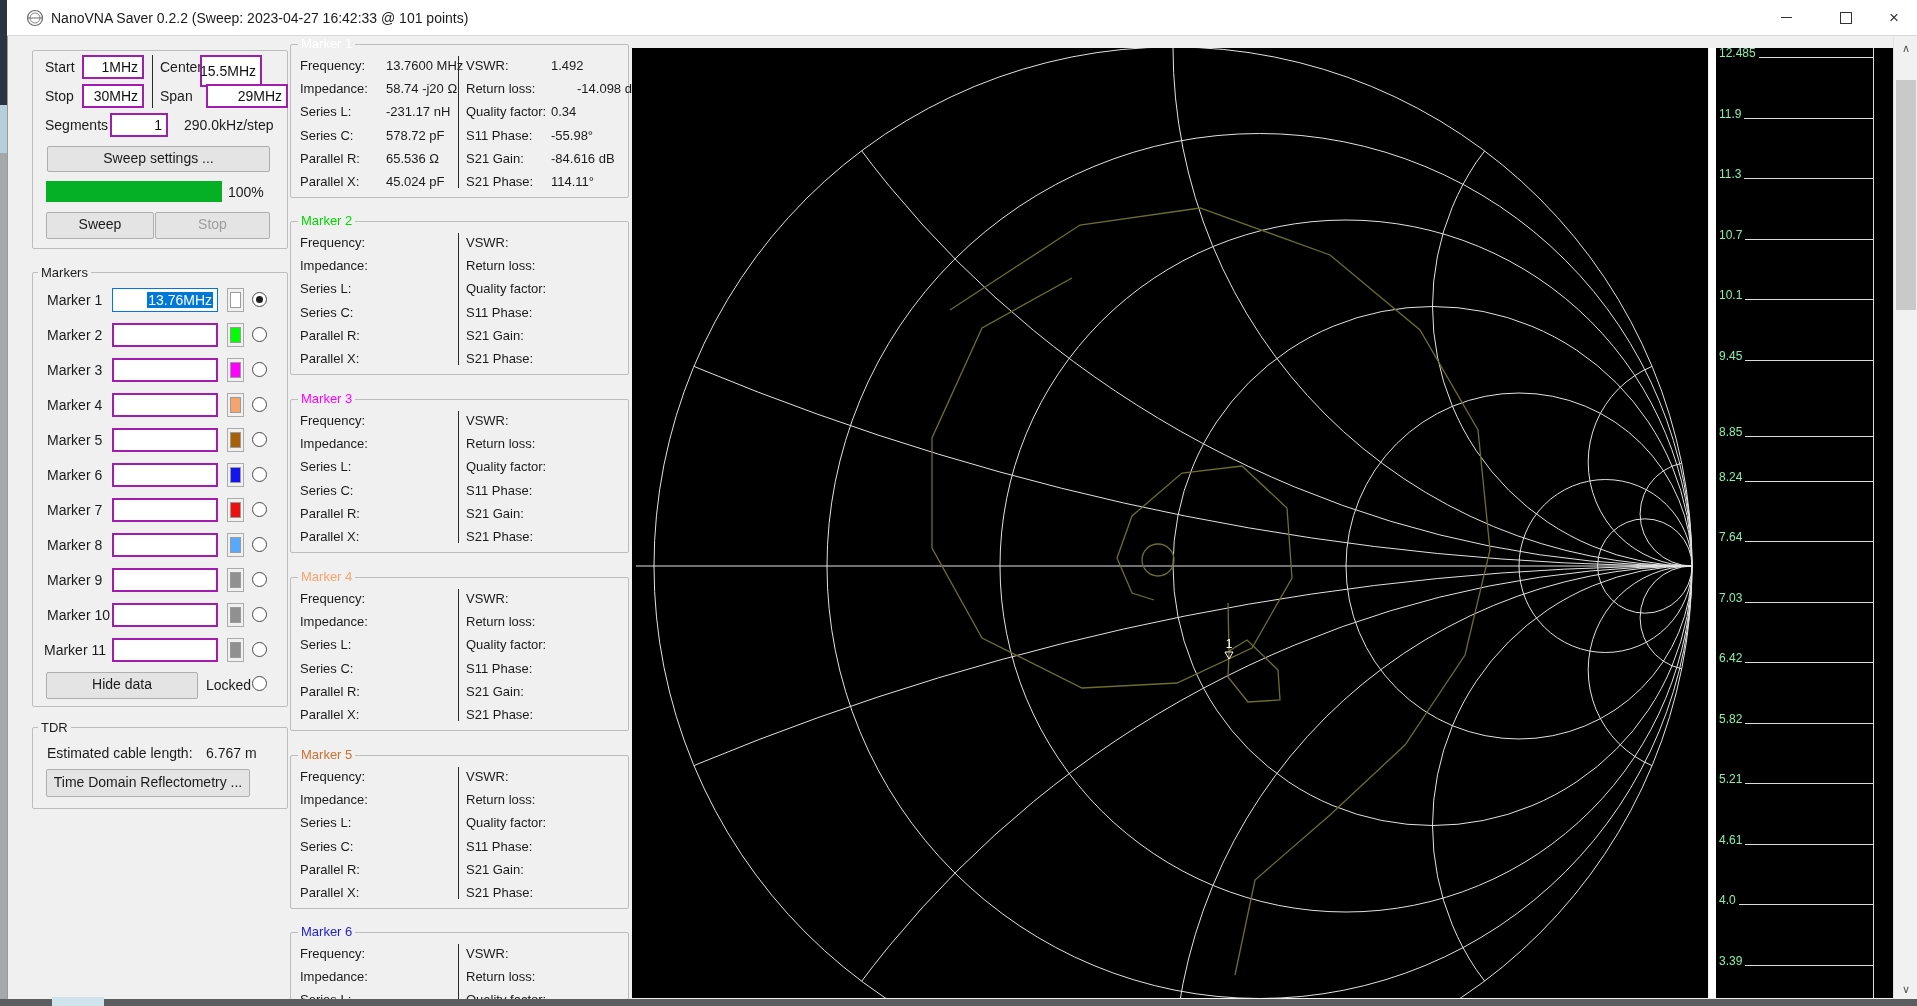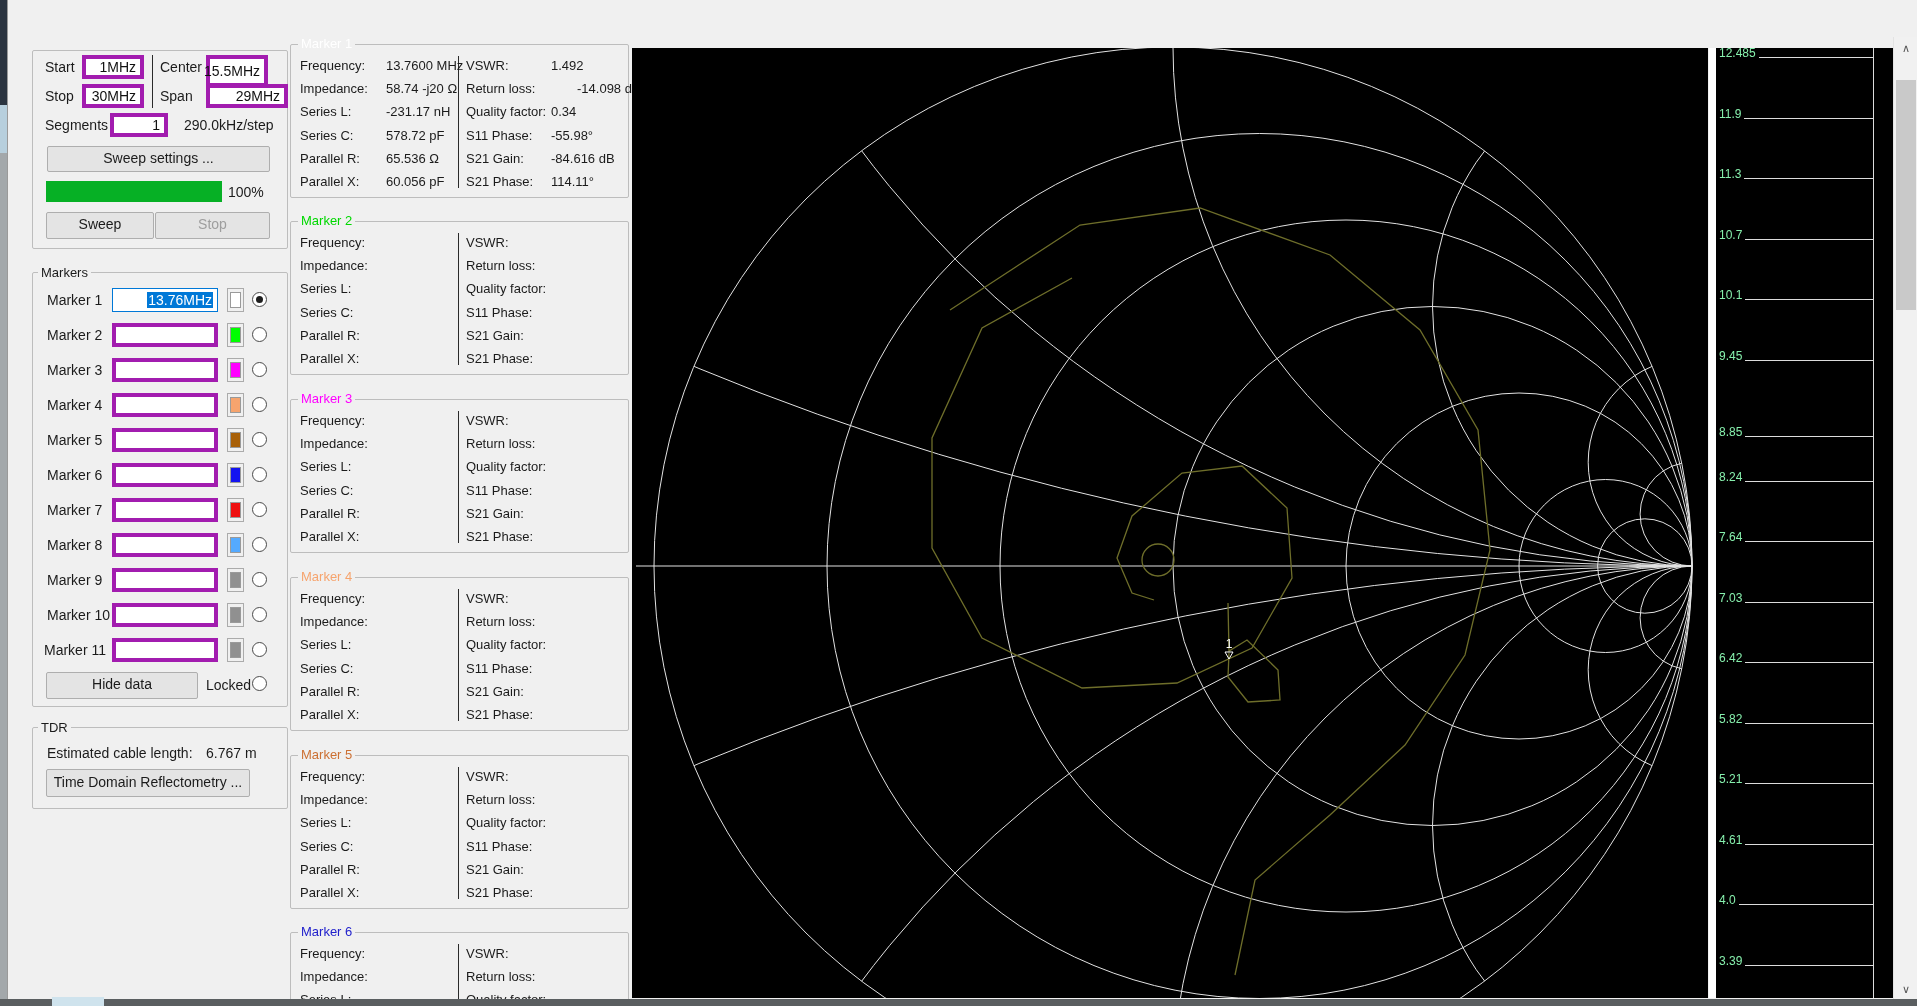--- a/index.html
+++ b/index.html
@@ -4,21 +4,21 @@
 <style>
   html,body{margin:0;padding:0;background:#222;font-family:"Liberation Sans",sans-serif;}
   #app{position:relative;width:1917px;height:1006px;background:#f0f0f0;overflow:hidden;}
   .abs{position:absolute;}
   .t14{font-size:14px;color:#1b1b1b;white-space:nowrap;line-height:17px;}
   .t13{font-size:13px;color:#1b1b1b;white-space:nowrap;line-height:16px;}
   .gbox{border:1px solid #bdbdbd;border-radius:2px;background:transparent;}
   .btn{background:#e4e4e4;border:1px solid #aeaeae;border-radius:2px;font-size:14px;color:#1b1b1b;
        text-align:center;white-space:nowrap;overflow:hidden;cursor:default;}
   .btn.disabled{color:#9e9e9e;}
-  .input{background:#fff;border:4px solid #a21caf;display:flex;align-items:center;justify-content:flex-end;
+  .input{background:#fff;border:2px solid #a21caf;display:flex;align-items:center;justify-content:flex-end;
          font-size:14px;color:#111;padding:0 4px;box-sizing:border-box;}
   .input.focus{border:1px solid #0078d7;}
   .sel{background:#0078d7;color:#fff;padding:0 1px;}
   .radio{width:15px;height:15px;border:1px solid #4a4a4a;border-radius:50%;background:#fff;
          display:flex;align-items:center;justify-content:center;box-sizing:border-box;}
   .radio i{width:7px;height:7px;border-radius:50%;background:#1d1d1d;display:block;}
   .swatch{width:17px;height:24px;background:#f0f0f0;border:1px solid #ababab;display:flex;align-items:center;
           justify-content:center;box-sizing:border-box;}
   .swatch i{width:11px;height:16px;display:block;border:1px solid #9a9a9a;box-sizing:border-box;}
   .vline{width:1px;background:#2a2a2a;}
@@ -32,28 +32,45 @@
   .sbtn{width:24px;height:20px;display:flex;align-items:center;justify-content:center;color:#555;font-size:11px;}
 </style>
 </head>
 <body>
 
 <div id="app">
     <div class="abs" style="left:0;top:0;width:7px;height:105px;background:#2b3440"></div>
     <div class="abs" style="left:0;top:105px;width:7px;height:48px;background:#b7cfdd"></div>
     <div class="abs" style="left:0;top:153px;width:7px;height:853px;background:#a3a8ab"></div>
     <div class="abs" style="left:7px;top:0;width:1px;height:1006px;background:#9a9a9a"></div>
+    <div class="abs titlebar">
+  <svg class="abs" style="left:19px;top:9px" width="18" height="18" viewBox="0 0 18 18">
+    <circle cx="9" cy="9" r="7.5" fill="none" stroke="#6a6a6a" stroke-width="1.2"></circle>
+    <line x1="1.5" y1="9" x2="16.5" y2="9" stroke="#6a6a6a" stroke-width="1"></line>
+    <path d="M 4,9 A 5,5 0 0 1 14,9 M 4,9 A 5,5 0 0 0 14,9" fill="none" stroke="#6a6a6a" stroke-width="0.8"></path>
+  </svg>
+  <span class="abs title-text">NanoVNA Saver 0.2.2 (Sweep: 2023-04-27 16:42:33 @ 101 points)</span>
+  <div class="abs wbtn" style="left:1756px">
+        <i style="display:block;width:11px;height:1px;background:#333"></i>
+      </div>
+  <div class="abs wbtn" style="left:1816px">
+        <i style="display:block;width:10px;height:10px;border:1px solid #333"></i>
+      </div>
+  <div class="abs wbtn" style="left:1864px;font-size:17px;color:#333">
+        <span>×</span>
+      </div>
+</div>
     <div class="abs gbox" style="left:32px;top:50px;width:254px;height:197px"></div>
     <span class="abs t14" style="left:45px;top:59px">Start</span>
     <div class="abs input" style="left:82px;top:55px;width:62px;height:24px">
       <span>1MHz</span>
     </div>
     <div class="abs vline" style="left:152px;top:55px;height:53px"></div>
     <span class="abs t14" style="left:160px;top:59px">Center</span>
-    <div class="abs input" style="left:206px;top:55px;width:62px;height:32px">
+    <div class="abs input" style="left:200px;top:55px;width:62px;height:32px">
       <span>15.5MHz</span>
     </div>
     <span class="abs t14" style="left:45px;top:88px">Stop</span>
     <div class="abs input" style="left:82px;top:84px;width:62px;height:24px">
       <span>30MHz</span>
     </div>
     <span class="abs t14" style="left:160px;top:88px">Span</span>
     <div class="abs input" style="left:206px;top:84px;width:82px;height:24px">
       <span>29MHz</span>
     </div>
@@ -184,21 +201,21 @@
     <span class="abs t13" style="left:551px;top:104px">0.34</span>
     <span class="abs t13" style="left:300px;top:128px">Series C:</span>
     <span class="abs t13" style="left:386px;top:128px">578.72 pF</span>
     <span class="abs t13" style="left:466px;top:128px">S11 Phase:</span>
     <span class="abs t13" style="left:551px;top:128px">-55.98°</span>
     <span class="abs t13" style="left:300px;top:151px">Parallel R:</span>
     <span class="abs t13" style="left:386px;top:151px">65.536 Ω</span>
     <span class="abs t13" style="left:466px;top:151px">S21 Gain:</span>
     <span class="abs t13" style="left:551px;top:151px">-84.616 dB</span>
     <span class="abs t13" style="left:300px;top:174px">Parallel X:</span>
-    <span class="abs t13" style="left:386px;top:174px">60.056 pF</span>
+    <span class="abs t13" style="left:386px;top:174px">45.024 pF</span>
     <span class="abs t13" style="left:466px;top:174px">S21 Phase:</span>
     <span class="abs t13" style="left:551px;top:174px">114.11°</span>
     <div class="abs gbox" style="left:290px;top:221px;width:337px;height:152px"></div>
     <span class="abs hdr" style="left:298px;top:213px;color:#00d800">Marker 2</span>
     <div class="abs vline" style="left:458px;top:233px;height:132px"></div>
     <span class="abs t13" style="left:300px;top:235px">Frequency:</span>
     <span class="abs t13" style="left:386px;top:235px"></span>
     <span class="abs t13" style="left:466px;top:235px">VSWR:</span>
     <span class="abs t13" style="left:551px;top:235px"></span>
     <span class="abs t13" style="left:300px;top:258px">Impedance:</span>

